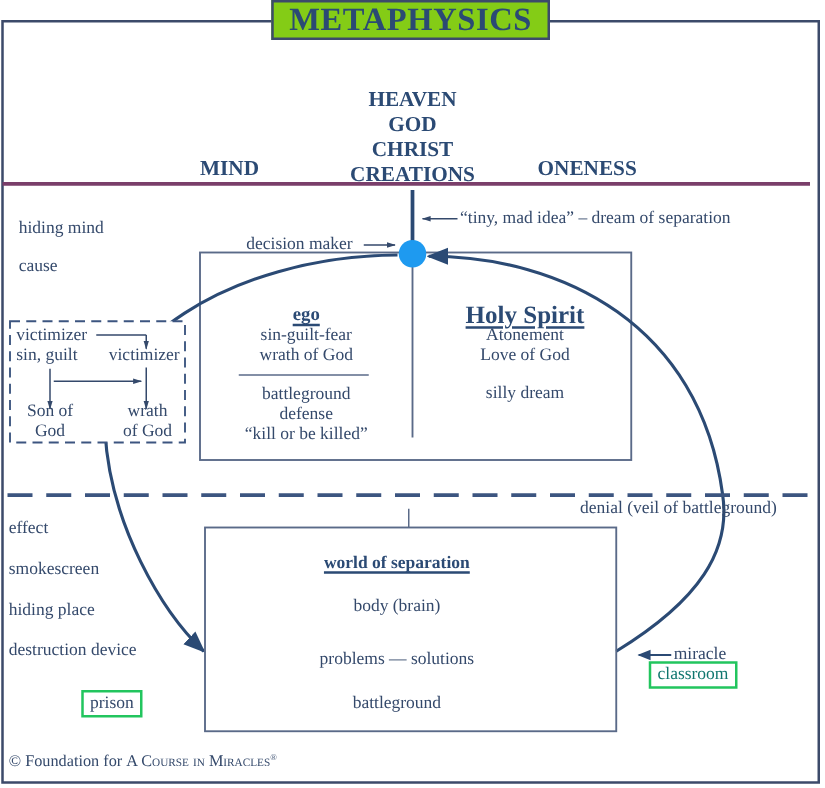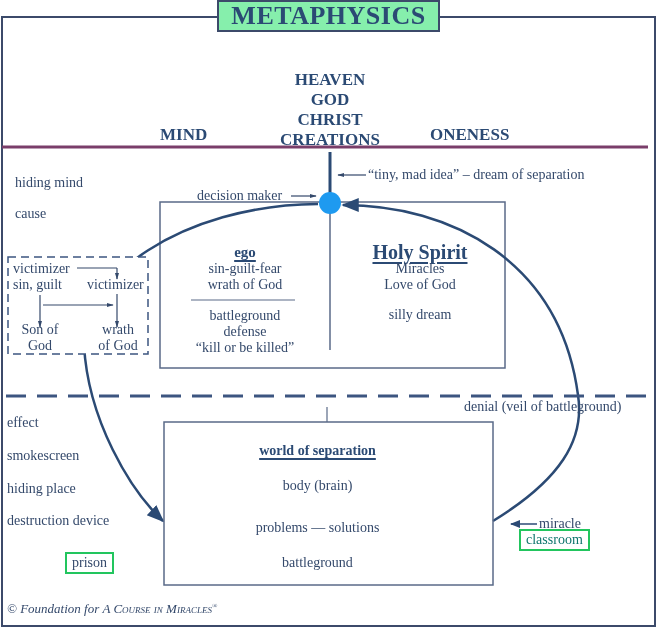--- a/index.html
+++ b/index.html
@@ -1,32 +1,32 @@
 <!DOCTYPE html>
 <html><head>
 <meta charset="utf-8">
 <style>
   html, body { margin:0; padding:0; background:#ffffff; }
   body { width:660px; height:630px; position:relative; overflow:hidden;
          font-family:"Liberation Serif", "DejaVu Serif", serif; color:#2d4466; }
   #frame { position:absolute; left:1px; top:16px; width:655px; height:611px;
            border:2px solid #3c4a6a; box-sizing:border-box; }
   #title-box { position:absolute; left:217px; top:0; width:223px; height:32px;
-               background:#86efac; border:2px solid #3c4a6a; box-sizing:border-box;
+               background:#84cc16; border:2px solid #3c4a6a; box-sizing:border-box;
                text-align:center; font-weight:bold; font-size:26px; line-height:28px;
                color:#2b4a74; letter-spacing:0.5px; }
   svg#lines { position:absolute; left:0; top:0; }
   .t { position:absolute; white-space:nowrap; }
   .b { font-weight:bold; color:#2b4a74; }
   .c { text-align:center; }
   .hdr { font-size:17px; line-height:20px; }
   .lbl { font-size:14px; line-height:16px; color:#34496b; }
   .u { text-decoration:underline; text-decoration-thickness:2px; text-underline-offset:3px; }
   .boxed { border:2px solid #22c55e; padding:0 5px; line-height:18px; font-size:14px; }
-  .copyright { font-style:italic; font-size:13px; color:#34496b; }
+  .copyright { font-size:13px; color:#34496b; }
   .sc { font-variant:small-caps; }
   sup { font-size:7px; }
 </style>
 </head>
 <body>
 
 <div id="frame"></div>
 
 <svg id="lines" width="660" height="630">
   <defs>
@@ -105,21 +105,21 @@
   <div class="lbl">sin-guilt-fear</div>
   <div class="lbl">wrath of God</div>
   <div style="height:15px;"></div>
   <div class="lbl">battleground</div>
   <div class="lbl">defense</div>
   <div class="lbl">“kill or be killed”</div>
 </div>
 
 <div class="t c" style="left:350px; top:243px; width:140px;">
   <div class="b u" style="font-size:20px; line-height:18px;">Holy Spirit</div>
-  <div class="lbl">Miracles</div>
+  <div class="lbl">Atonement</div>
   <div class="lbl">Love of God</div>
   <div style="height:14px;"></div>
   <div class="lbl">silly dream</div>
 </div>
 
 <div class="t lbl" style="left:464px; top:399px;">denial  (veil of battleground)</div>
 
 <div class="t lbl" style="left:7px; top:415px;">effect</div>
 <div class="t lbl" style="left:7px; top:448px;">smokescreen</div>
 <div class="t lbl" style="left:7px; top:481px;">hiding place</div>

